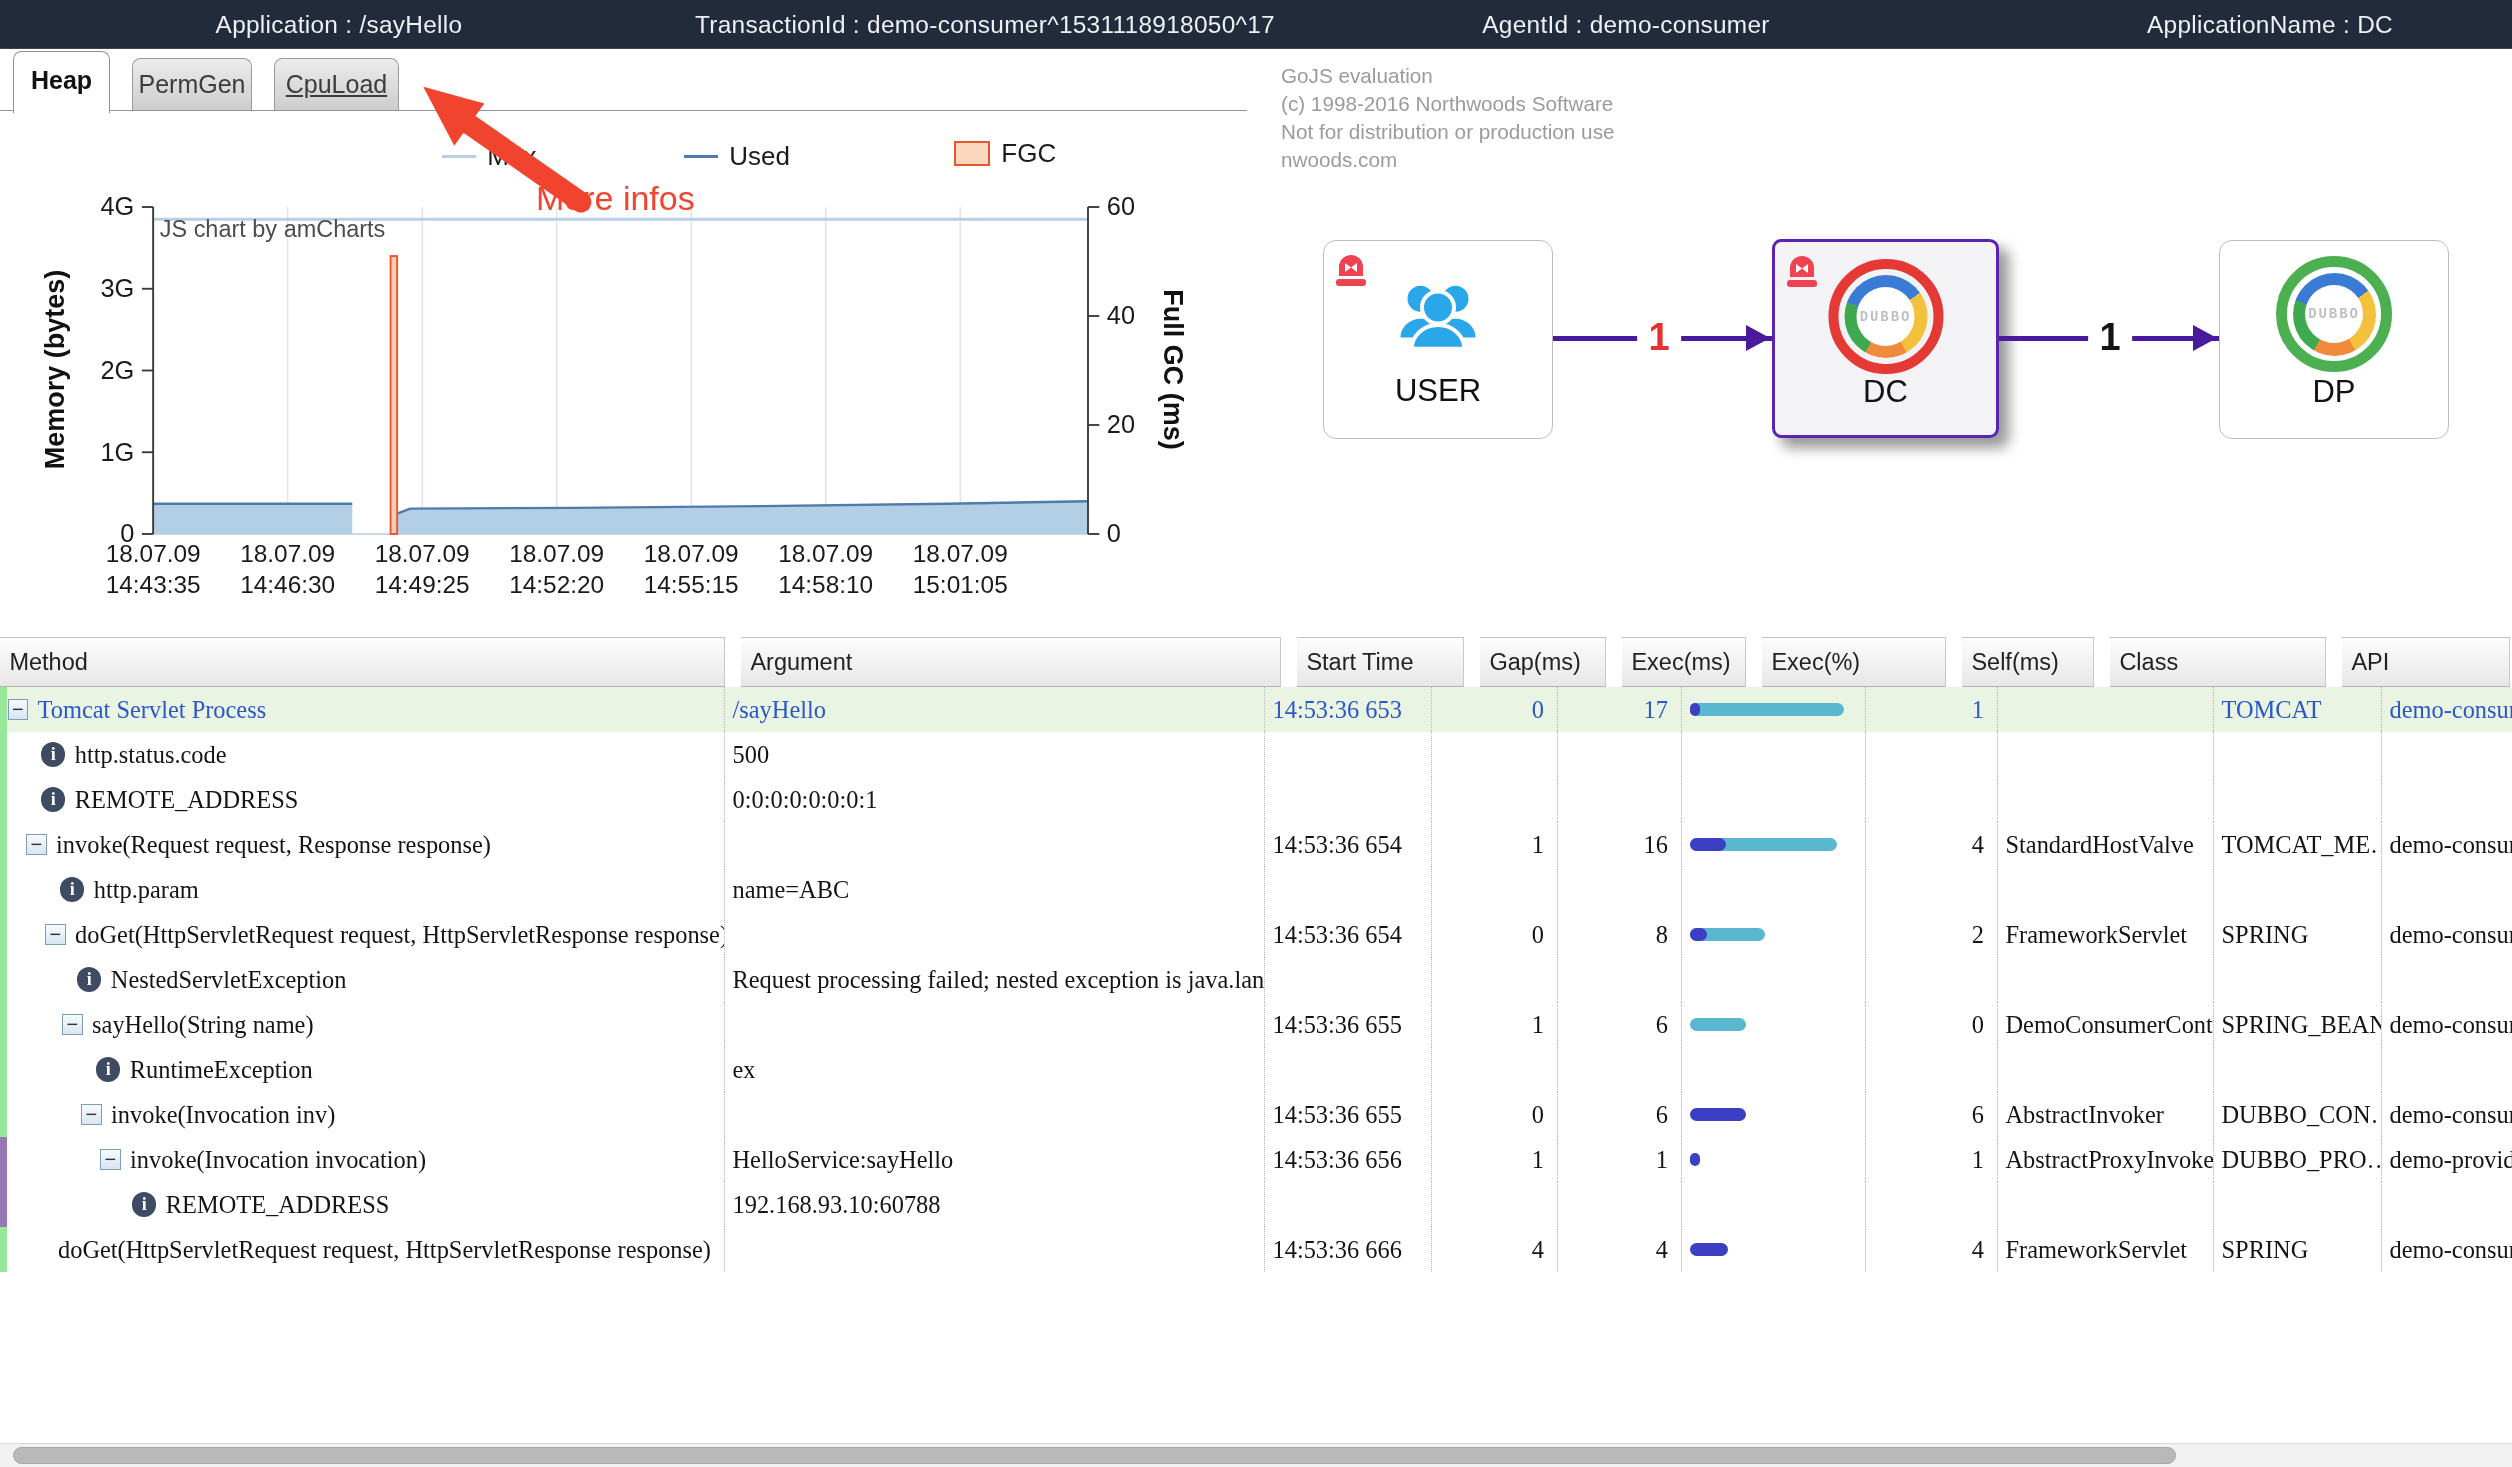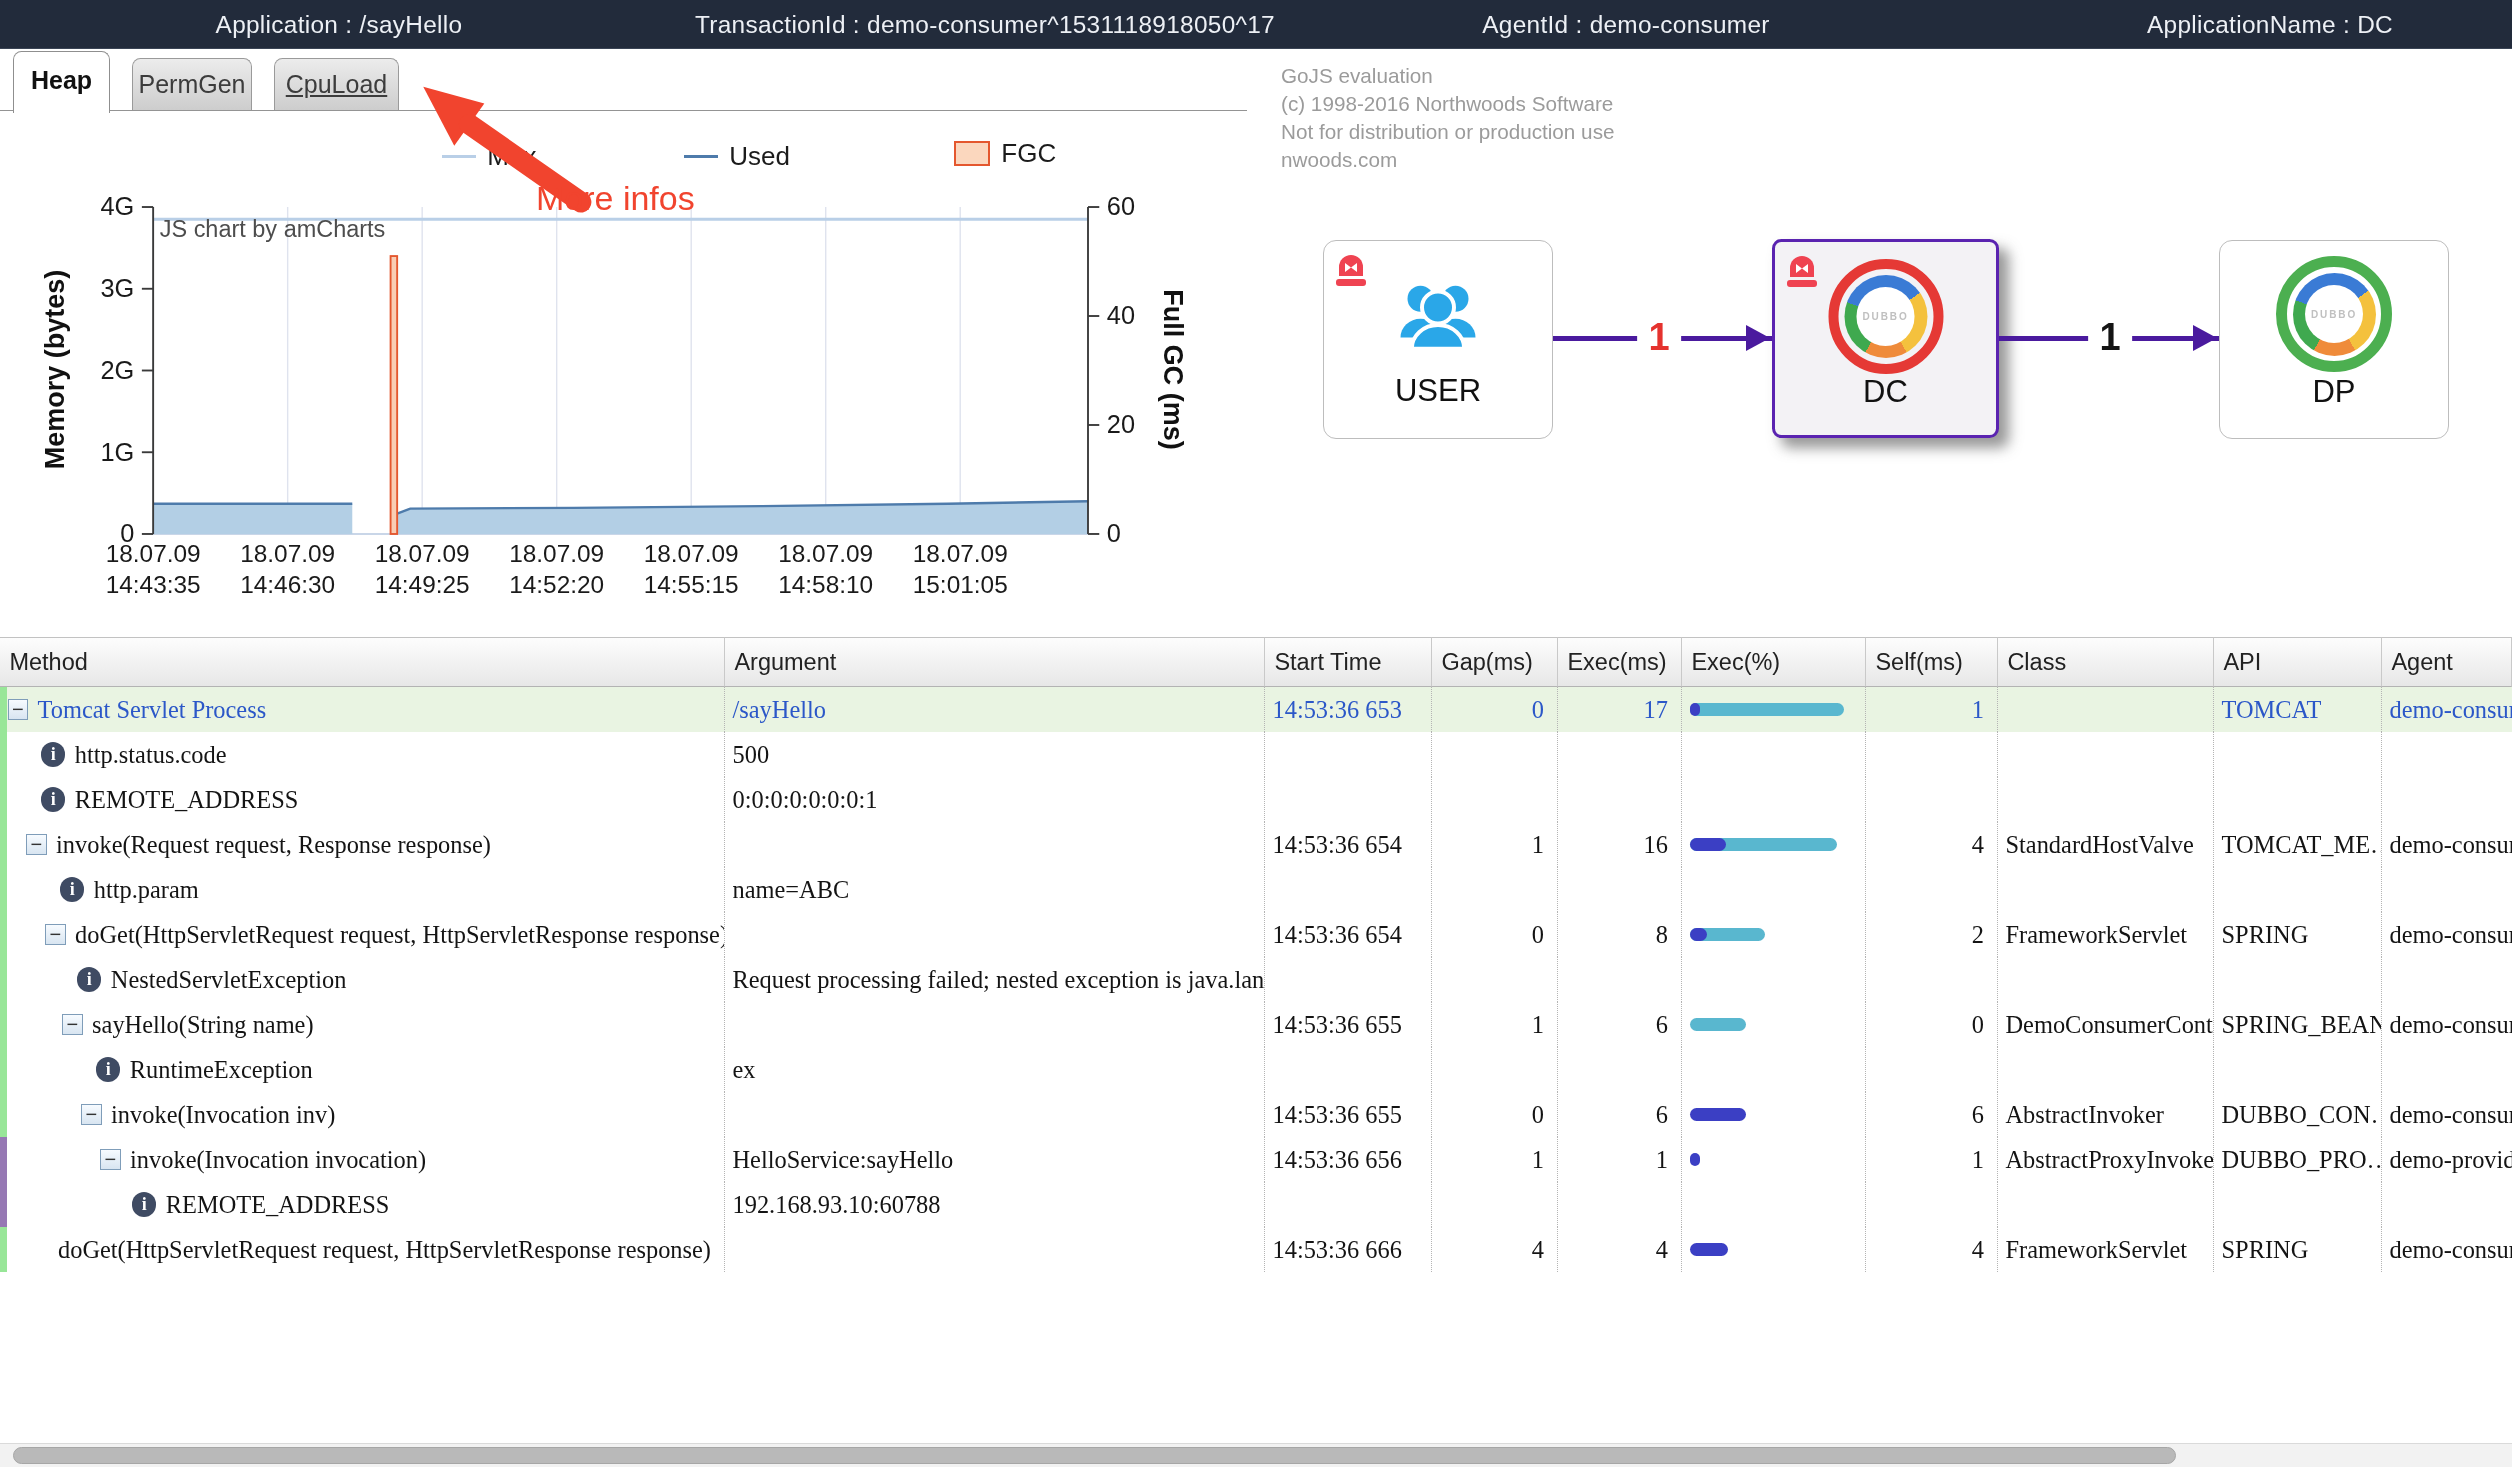--- a/index.html
+++ b/index.html
@@ -45,21 +45,21 @@
                    box-shadow:9.4px 9.4px 13px rgba(70,70,70,.55); }
   .node .nlabel { position:absolute; left:0; width:100%; text-align:center;
                   font-size:31px; color:#111; }
   .alarm { position:absolute; left:12.2px; top:9.4px; }
   .icon-wrap { position:absolute; left:50%; transform:translateX(-50%); }
   .ring { border-radius:50%; position:relative; display:flex; align-items:center; justify-content:center; }
   .dubbo-mark { width:83px; height:83px; border-radius:50%; position:relative;
     background:conic-gradient(from 210deg,#3fa94f 0 80deg,#3a7bd5 80deg 205deg,#f4c13d 205deg 300deg,#ef8b3a 300deg 360deg); }
   .dubbo-inner { position:absolute; inset:12.2px; background:#fff; border-radius:50%;
     display:flex; align-items:center; justify-content:center;
-    font-size:10px; letter-spacing:1.9px; color:#c0c0c0; font-weight:bold; }
+    font-size:14px; letter-spacing:1.9px; color:#c0c0c0; font-weight:bold;font-family:Liberation Mono, monospace; }
   .link-line { position:absolute; height:4.7px; background:#4a1a9e; z-index:1; }
   .link-label { position:absolute; transform:translateX(-50%); background:#fff; padding:0 11.3px;
                 font-size:38px; font-weight:bold; z-index:2; }
   .link-label.red { color:#e5322e; } .link-label.black { color:#141414; }
   .arrowhead { position:absolute; width:0; height:0; z-index:2;
                border-top:13px solid transparent; border-bottom:13px solid transparent;
                border-left:24.4px solid #4a1a9e; }
 
   
   #grid-head { position:absolute; left:0; top:637px; width:2512px; height:50px; display:grid; z-index:2; }
@@ -232,21 +232,21 @@
   <div class="icon-wrap" style="top:15px">
     <div class="ring" style="width:116px;height:116px;border:11.3px solid #4caf50;">
       <div class="dubbo-mark">
           <div class="dubbo-inner">DUBBO</div>
         </div>
     </div>
   </div>
   <div class="nlabel" style="top:133px">DP</div>
 </div>
 
-<div id="grid-head" style="grid-template-columns: 725px 540px 167px 126px 124px 184px 132px 216px 168px 130px;">
+<div id="grid-head" style="grid-template-columns: 725px 540px 167px 126px 124px 184px 132px 216px 168px 130px; gap: 16px;">
     <div class="hcell">Method</div>
     <div class="hcell">Argument</div>
     <div class="hcell">Start Time</div>
     <div class="hcell">Gap(ms)</div>
     <div class="hcell">Exec(ms)</div>
     <div class="hcell">Exec(%)</div>
     <div class="hcell">Self(ms)</div>
     <div class="hcell">Class</div>
     <div class="hcell">API</div>
     <div class="hcell">Agent</div>

